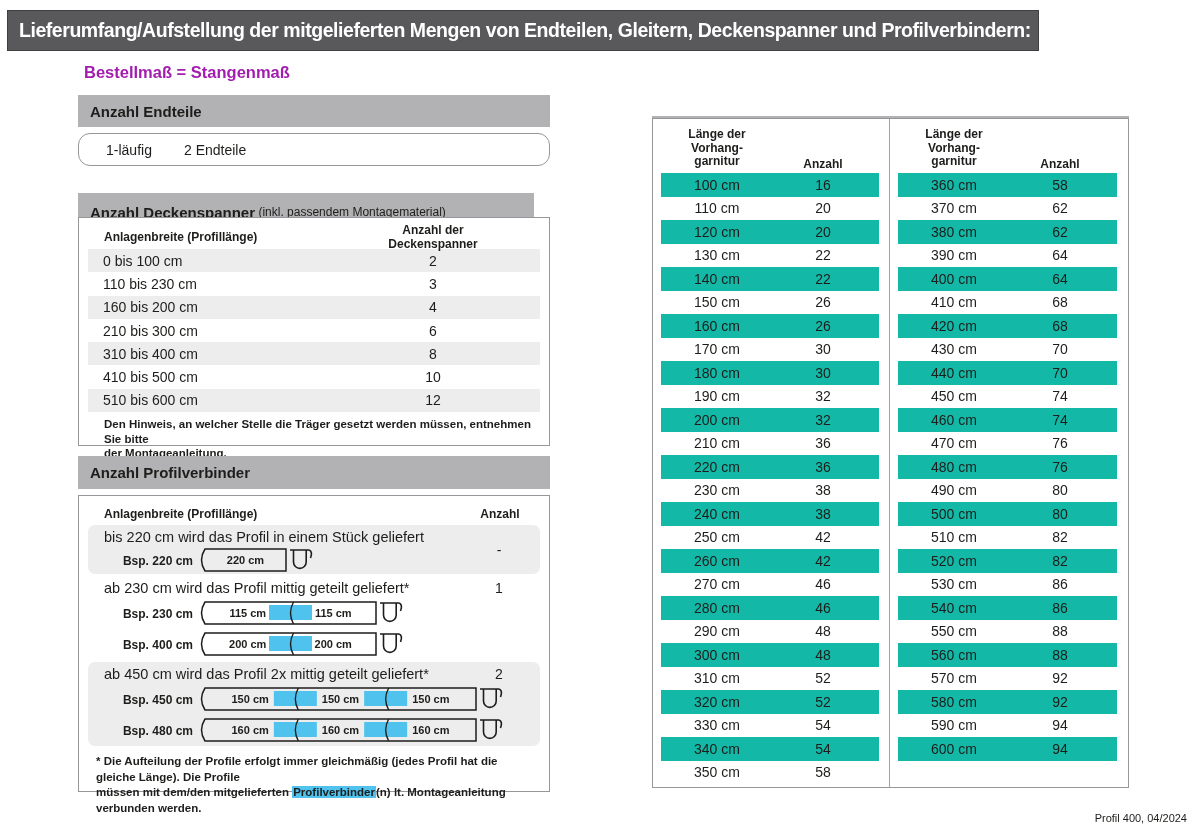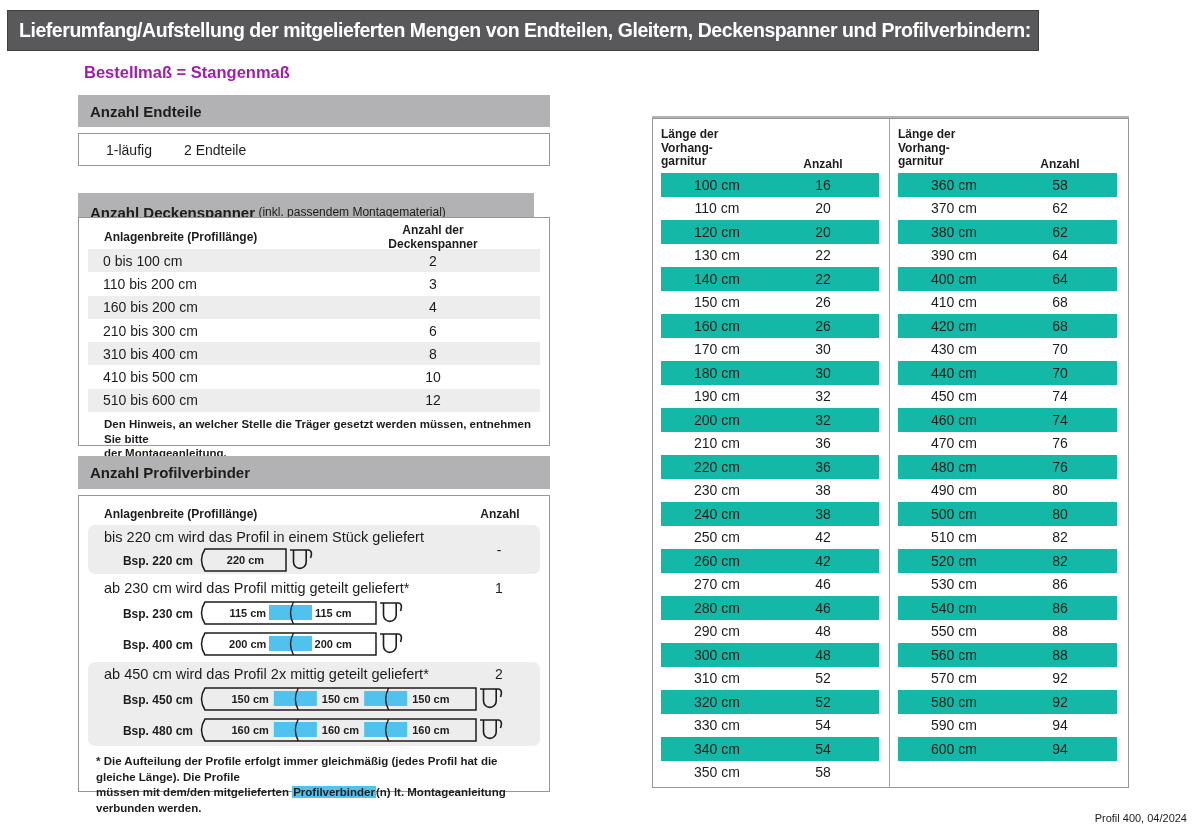--- a/index.html
+++ b/index.html
@@ -15,21 +15,21 @@
 
   
   .sec-bar{position:absolute;background:#b2b2b4;display:flex;align-items:center;box-sizing:border-box;}
   .sec-bar .bold{font-weight:bold;font-size:15px;padding-left:12px;white-space:pre;}
   .sec-bar .rest{font-size:12px;white-space:pre;}
 
   
   .boxed{position:absolute;background:#fff;border:1.5px solid #97979b;box-sizing:border-box;}
 
   
-  .endteile-box{display:flex;align-items:center;font-size:14px;}
+  .endteile-box{display:flex;align-items:center;font-size:14px;border-radius:12px;}
   .endteile-box .c1{padding-left:27px;width:78px;}
   .endteile-box .c2{padding-left:0px;}
 
   
   .deck-head{display:flex;align-items:center;height:24px;margin-top:7px;font-size:12px;font-weight:bold;}
   .deck-head .h1{padding-left:25px;flex:1;}
   .deck-head .h2{width:130px;text-align:center;margin-right:51px;}
   .deck-rows{margin:0 9px;}
   .deck-row{display:flex;align-items:center;height:23.3px;font-size:14px;}
   .deck-row.shaded{background:#ededee;}
@@ -52,21 +52,21 @@
   .pv-row .bsp{width:105px;text-align:right;font-size:12px;font-weight:bold;padding-right:4px;white-space:nowrap;}
   .pv-row svg{display:block;}
   .pv-foot{padding:6px 14px 0 17px;font-size:11.5px;font-weight:bold;line-height:15.5px;}
   .pv-foot .hl{background:#4fc2ee;padding:0 1px;}
 
   
   .gleiter-inner{display:flex;height:100%;}
   .g-half{width:236px;position:relative;}
   .g-half.right{border-left:1px solid #a2a2a5;width:237px;}
   .g-head{display:flex;margin:7px 10px 0 8px;height:47px;font-size:12px;font-weight:bold;}
-  .g-head .gh1{width:112px;text-align:left;line-height:13.5px;padding-top:2px;}
+  .g-head .gh1{width:112px;text-align:center;line-height:13.5px;padding-top:2px;}
   .g-head .gh2{width:100px;text-align:center;align-self:flex-end;padding-bottom:2px;}
   .g-rows{margin:0 10px 0 8px;}
   .g-row{display:flex;align-items:center;height:23.5px;font-size:14px;}
   .g-row.shaded{background:#14b8a6;}
   .g-row .gc1{width:112px;text-align:center;}
   .g-row .gc2{width:100px;text-align:center;}
 
   .footer{position:absolute;right:13px;top:812px;font-size:11px;}
 </style>
 </head>
@@ -96,21 +96,21 @@
     <div class="deck-head">
       <span class="h1">Anlagenbreite (Profillänge)</span>
       <span class="h2">Anzahl der Deckenspanner</span>
     </div>
     <div class="deck-rows" id="deck-rows">
         <div class="deck-row shaded">
           <span class="c1">0 bis 100 cm</span>
           <span class="c2">2</span>
         </div>
         <div class="deck-row">
-          <span class="c1">110 bis 200 cm</span>
+          <span class="c1">110 bis 230 cm</span>
           <span class="c2">3</span>
         </div>
         <div class="deck-row shaded">
           <span class="c1">160 bis 200 cm</span>
           <span class="c2">4</span>
         </div>
         <div class="deck-row">
           <span class="c1">210 bis 300 cm</span>
           <span class="c2">6</span>
         </div>

